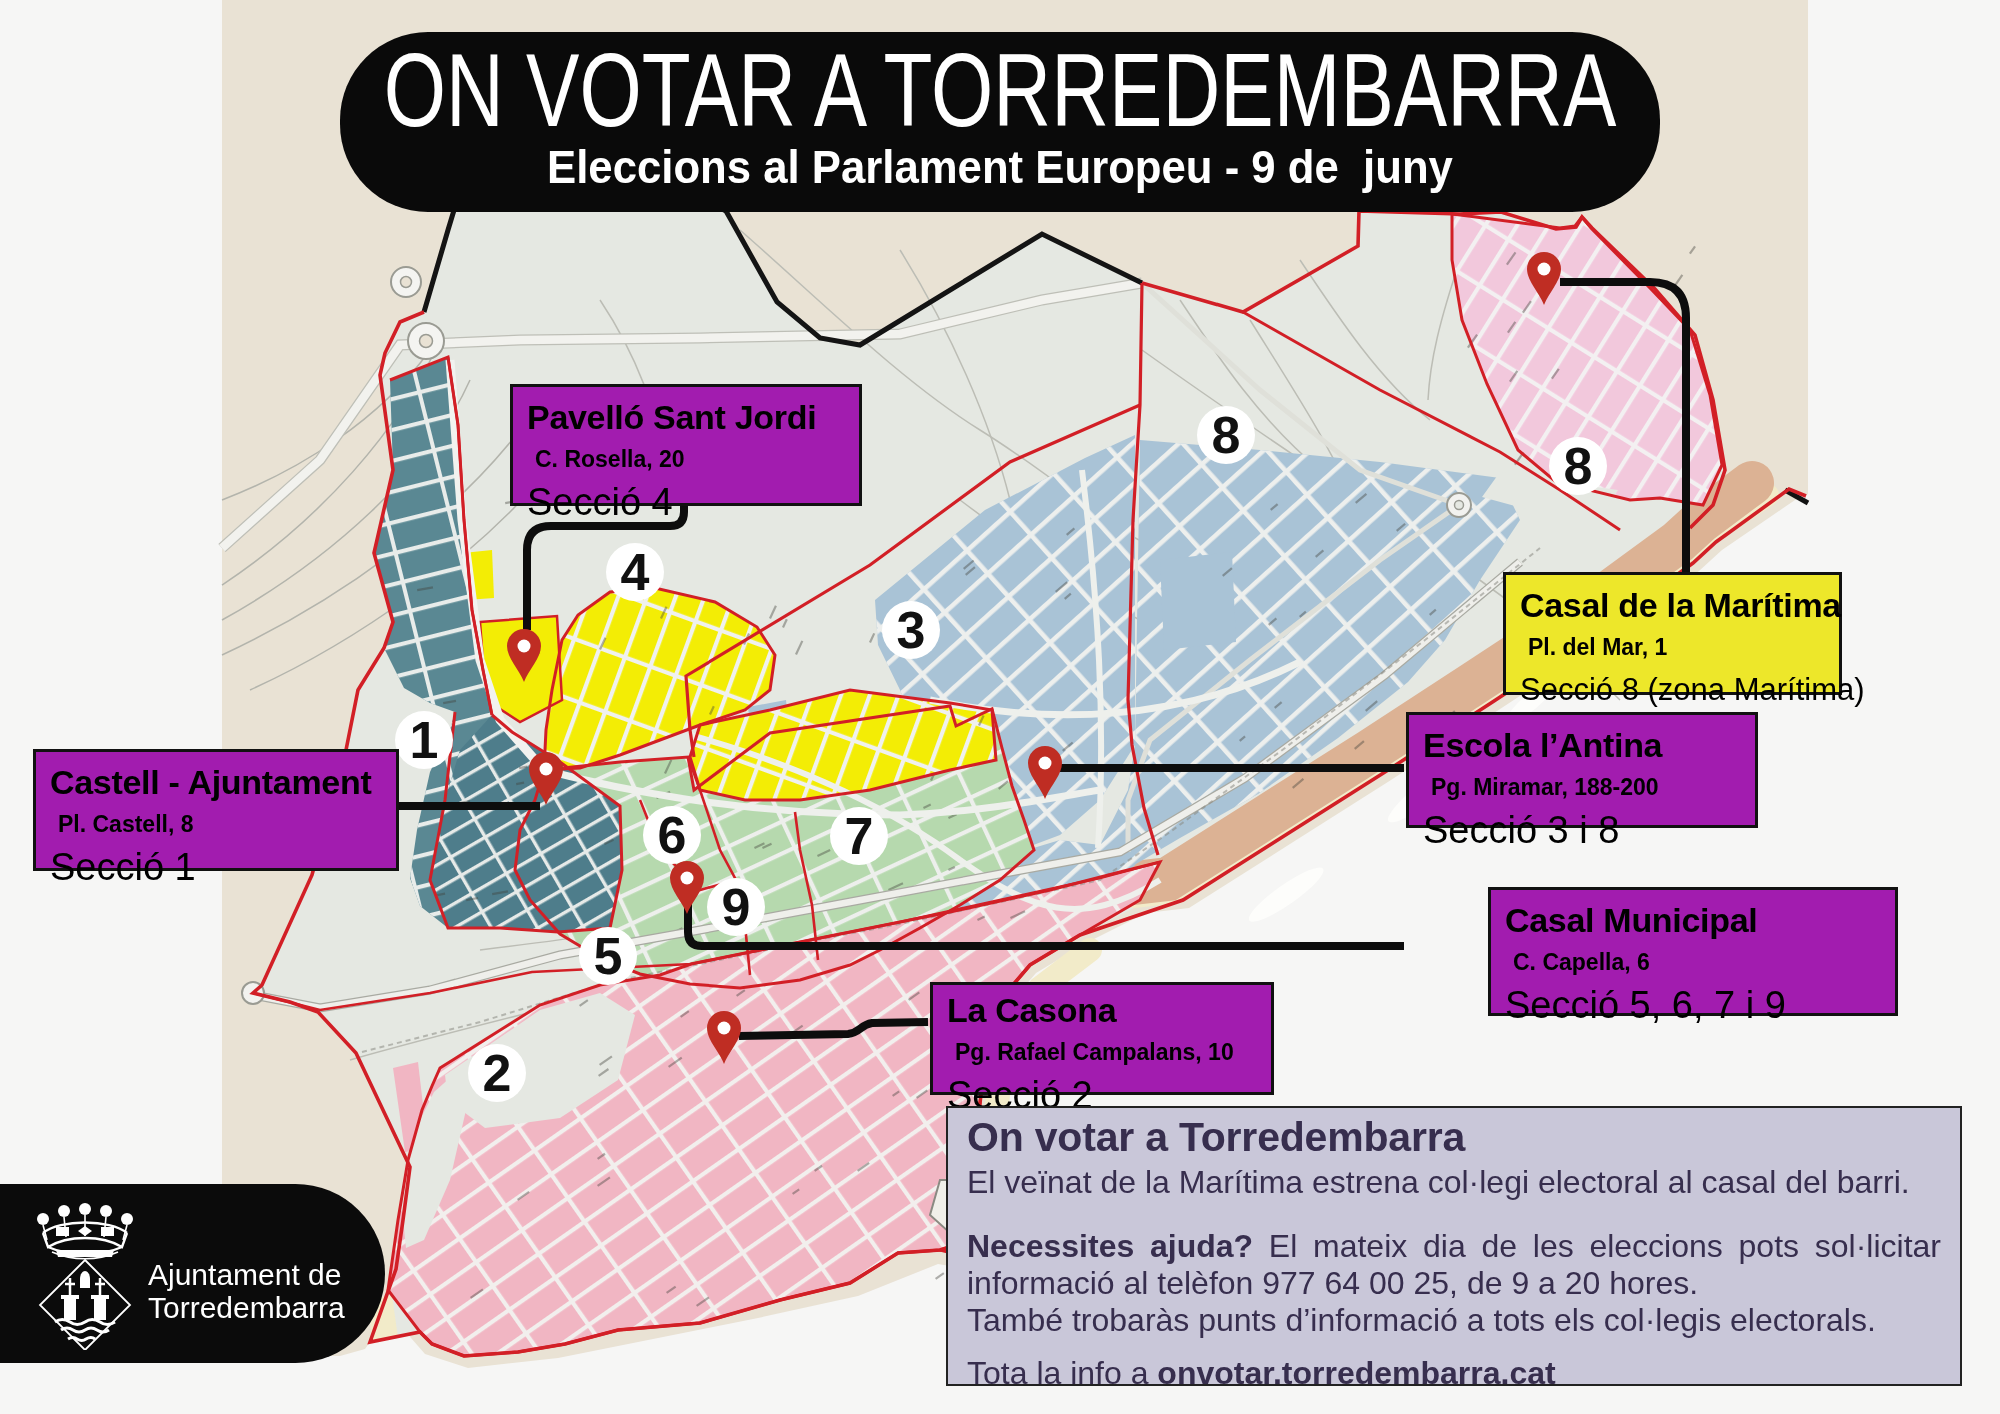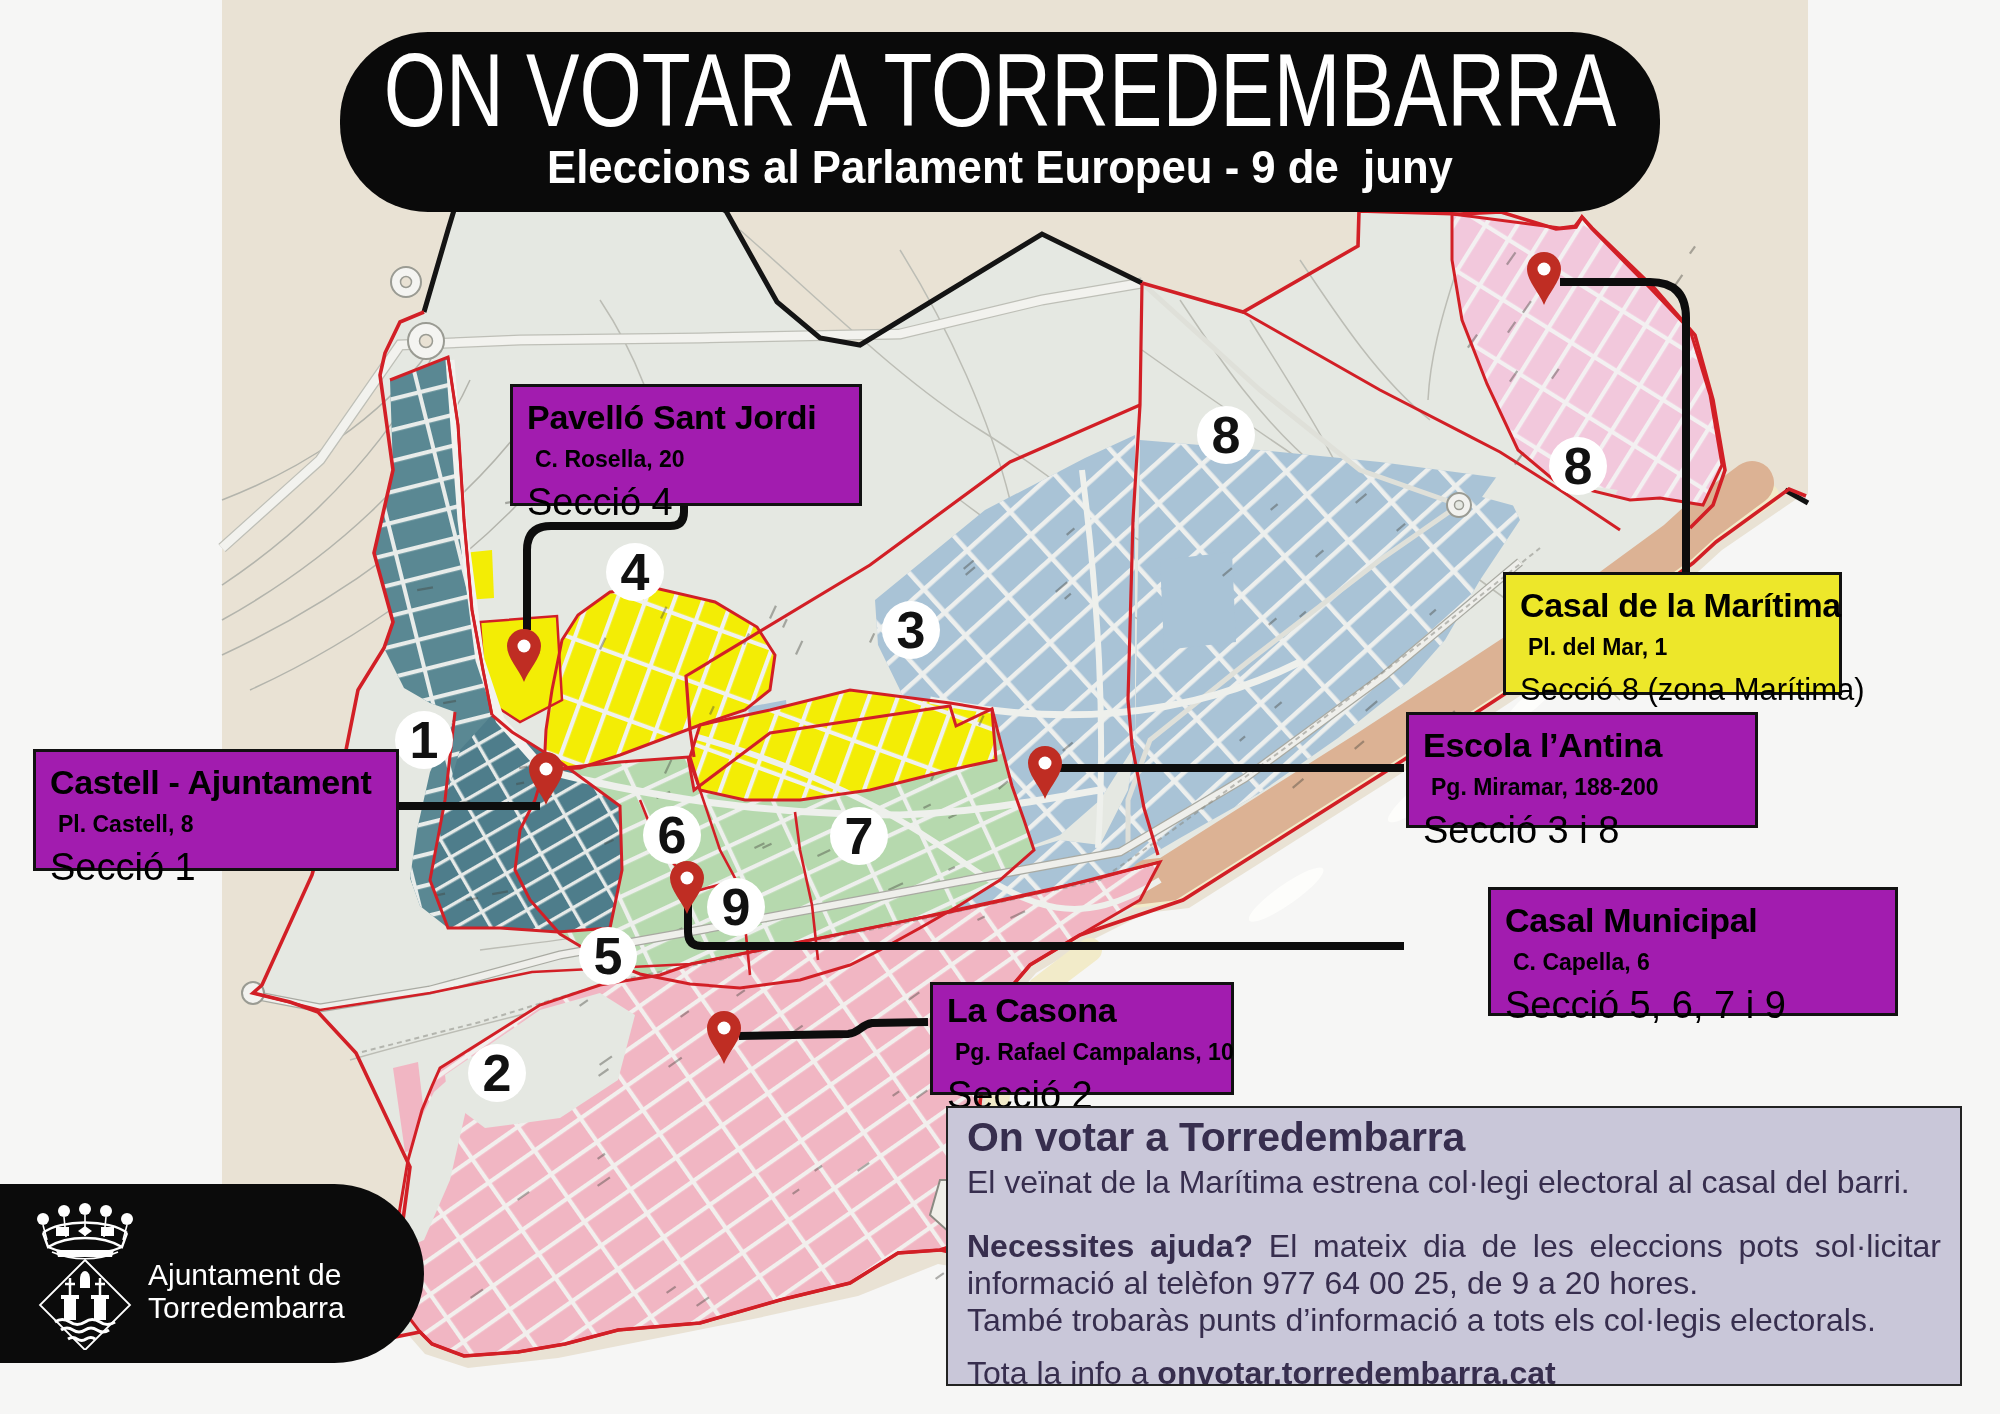--- a/index.html
+++ b/index.html
@@ -405,34 +405,34 @@
   <p class="ad">Pg. Miramar, 188-200</p>
   <p class="se">Secció 3 i 8</p>
 </div>
 
 <div class="lbl" style="left:1488px;top:887px;width:410px;height:129px;">
   <h3>Casal Municipal</h3>
   <p class="ad">C. Capella, 6</p>
   <p class="se">Secció 5, 6, 7 i 9</p>
 </div>
 
-<div class="lbl" style="left:930px;top:982px;width:304px;height:113px;padding-top:5px;">
+<div class="lbl" style="left:930px;top:982px;width:344px;height:113px;padding-top:5px;">
   <h3>La Casona</h3>
   <p class="ad">Pg. Rafael Campalans, 10</p>
   <p class="se">Secció 2</p>
 </div>
 
 <div style="position:absolute;left:946px;top:1106px;width:1016px;height:280px;background:#c9c7d9;border:2px solid #222;box-sizing:border-box;padding:6px 19px;color:#372e4e;font-size:32px;">
   <div style="font-size:41px;font-weight:bold;letter-spacing:-0.2px;">On votar a Torredembarra</div>
   <div style="margin-top:3px;white-space:nowrap;">El veïnat de la Marítima estrena col·legi electoral al casal del barri.</div>
   <div style="margin-top:27px;text-align:justify;line-height:37px;"><b>Necessites ajuda?</b> El mateix dia de les eleccions pots sol·licitar informació al telèfon 977 64 00 25, de 9 a 20 hores.<br>També trobaràs punts d’informació a tots els col·legis electorals.</div>
   <div style="margin-top:16px;">Tota la info a <b>onvotar.torredembarra.cat</b></div>
 </div>
 
-<div style="position:absolute;left:0px;top:1184px;width:385px;height:179px;background:#0b0b0b;border-radius:0 90px 90px 0;padding-left:39px;">
+<div style="position:absolute;left:0px;top:1184px;width:385px;height:179px;background:#0b0b0b;border-radius:0 90px 90px 0;">
 
   <svg width="110" height="150" viewBox="0 0 110 150" style="position:absolute;left:30px;top:16px;">
     <g stroke="#fff" fill="none" stroke-width="2.4">
       <path d="M13,33 C30,19 80,19 97,33"></path>
       <path d="M13,33 L18,47 C38,35 72,35 92,47 L97,33"></path>
       <path d="M18,47 C38,56 72,56 92,47"></path>
       <path d="M22,52 C42,61 68,61 88,52" stroke-width="1.5"></path>
       <circle cx="13" cy="19" r="6" fill="#fff" stroke="none"></circle>
       <circle cx="34" cy="11" r="6" fill="#fff" stroke="none"></circle>
       <circle cx="55" cy="9" r="6" fill="#fff" stroke="none"></circle>

